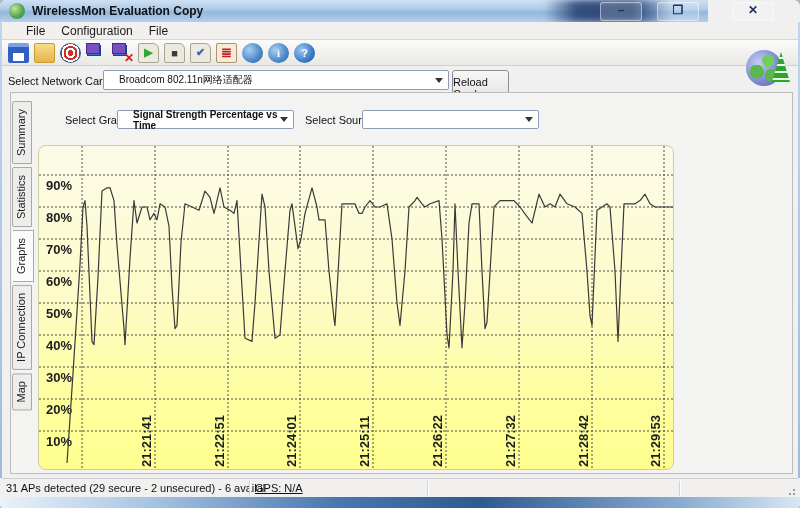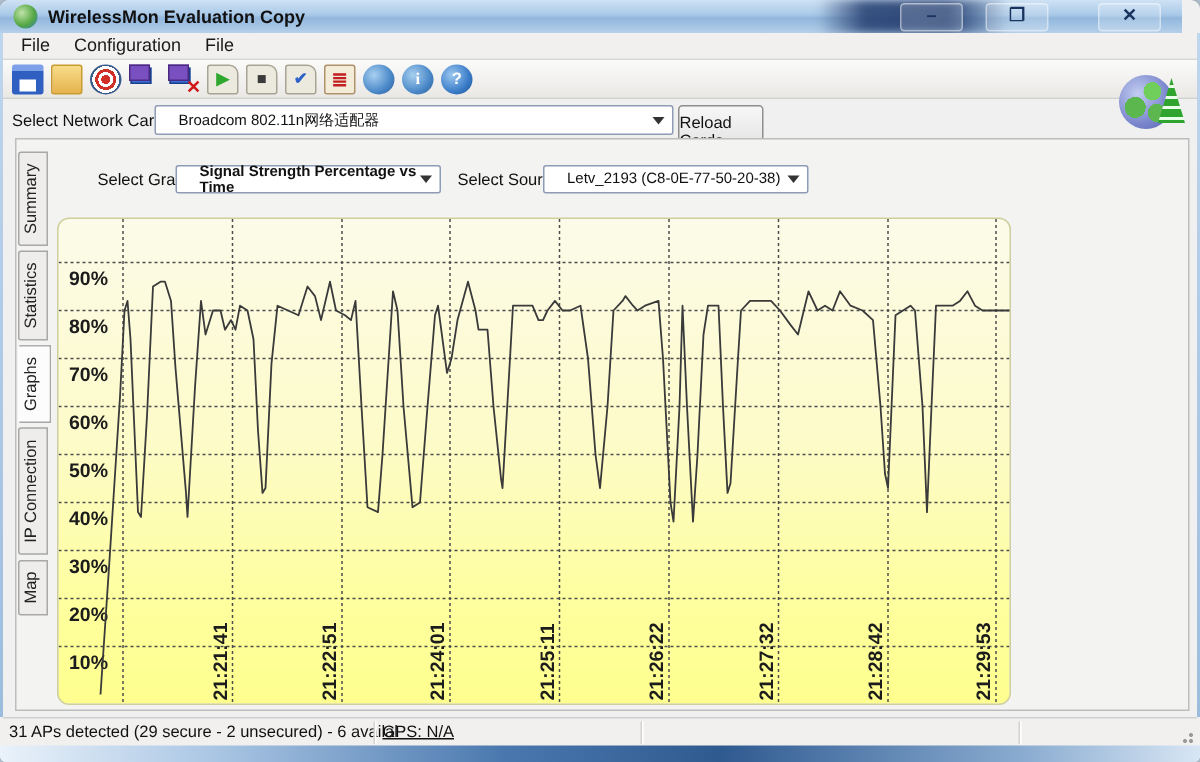--- a/index.html
+++ b/index.html
@@ -1,32 +1,32 @@
 <!DOCTYPE html>
 <html><head>
 <meta charset="utf-8">
 <style>
   html,body{margin:0;padding:0;background:#c8d8e8;font-family:"Liberation Sans",sans-serif;}
   #window{position:relative;width:800px;height:508px;overflow:hidden;border-radius:6px 6px 4px 4px;
           background:#f0f0f0;box-shadow:0 0 8px rgba(0,0,0,.5);}
   
-  .titlebar{position:absolute;left:0;top:0;width:788px;height:22px;
+  .titlebar{position:absolute;left:0;top:0;width:708px;height:22px;
     background:linear-gradient(180deg,#cfe2f4 0%,#a9c9e8 45%,#92b7dd 55%,#b5d0ea 100%);}
   .titlebar-blur{position:absolute;left:545px;top:0;width:125px;height:22px;
     background:linear-gradient(90deg,rgba(40,70,120,0),rgba(35,60,110,.85) 25%,rgba(30,55,105,.9) 70%,rgba(120,150,190,.2));
     filter:blur(3px);}
   .app-icon{position:absolute;left:9px;top:3px;width:16px;height:16px;border-radius:50%;
     background:radial-gradient(circle at 35% 35%,#bfe3a8,#57a845 55%,#2c7fb0);}
   .title-text{position:absolute;left:32px;top:4px;font-size:12px;font-weight:bold;color:#111;}
   .winbtn{position:absolute;top:2px;width:40px;height:17px;text-align:center;line-height:15px;
     font-size:12px;font-weight:bold;color:#18335e;border:1px solid rgba(255,255,255,.45);
     border-radius:3px;background:rgba(255,255,255,.18);cursor:default;}
   
   .menubar{position:absolute;left:2px;top:22px;width:796px;height:18px;background:#f1f0ef;
-    border-bottom:1px solid #d8d7d5;display:flex;align-items:flex-start;padding-left:4px;box-sizing:border-box;}
+    border-bottom:1px solid #d8d7d5;display:flex;align-items:center;padding-left:16px;box-sizing:border-box;}
   .menu-item{font-size:12px;color:#1a1a1a;padding:1px 8px;}
   
   .toolbar{position:absolute;left:2px;top:40px;width:796px;height:26px;
     background:linear-gradient(180deg,#fbfbfa,#e9e8e5);border-bottom:1px solid #d2d1cf;
     display:flex;align-items:center;gap:5px;padding-left:6px;box-sizing:border-box;}
   .ic{position:relative;width:21px;height:20px;display:inline-block;}
   .ic::after{position:absolute;left:0;top:0;width:100%;height:100%;display:flex;
     align-items:center;justify-content:center;font-size:11px;font-weight:bold;}
   .ic-save{background:linear-gradient(180deg,#7ea0e8 0 22%,#2f5fc0 22%);border-radius:2px;}
   .ic-save::after{content:"";}
@@ -153,21 +153,20 @@
 
   <span class="label" style="position:absolute;left:65px;top:114px;">Select Graph</span>
   <div class="combo" style="left:117px;top:110px;width:177px;height:19px;font-weight:bold;">
     <span>Signal Strength Percentage vs Time</span>
     <span class="arrowbox">
         <span class="arrow"></span>
       </span>
   </div>
   <span class="label" style="position:absolute;left:305px;top:114px;">Select Source</span>
   <div class="combo" style="left:362px;top:110px;width:177px;height:19px;">
-    <span>Letv_2193 (C8-0E-77-50-20-38)</span>
     <span class="arrowbox">
         <span class="arrow"></span>
       </span>
   </div>
 
   <div class="chartbox">
     <svg width="744" height="325" viewBox="0 0 744 325">
         <line x1="0" y1="29" x2="744" y2="29" class="grid"></line>
         <text x="7" y="44" class="ylab">90%</text>
         <line x1="0" y1="61" x2="744" y2="61" class="grid"></line>

